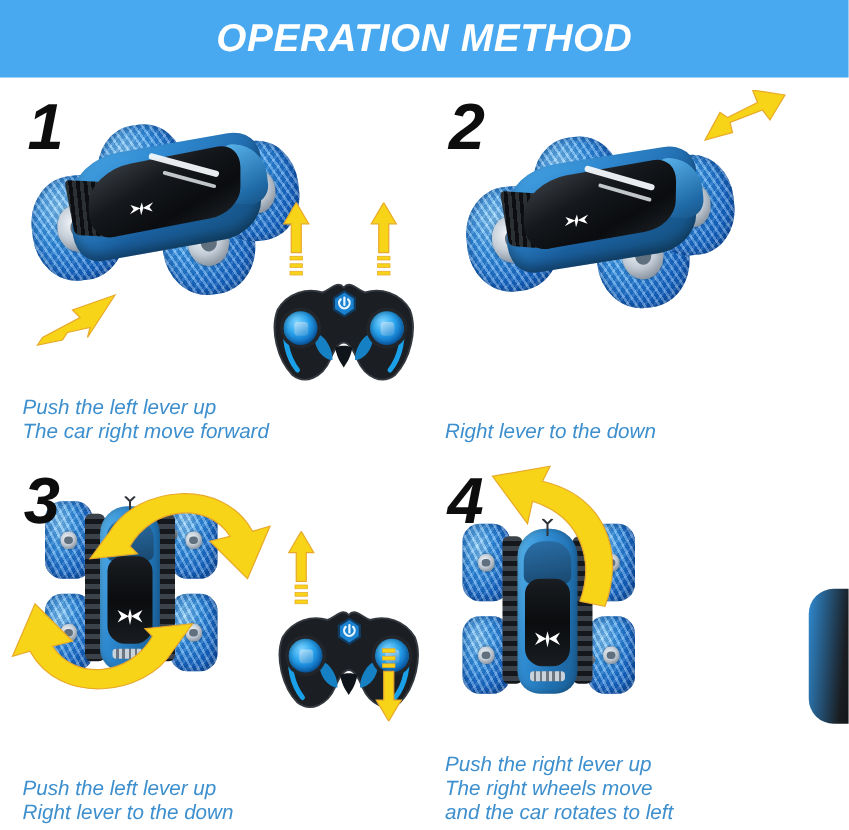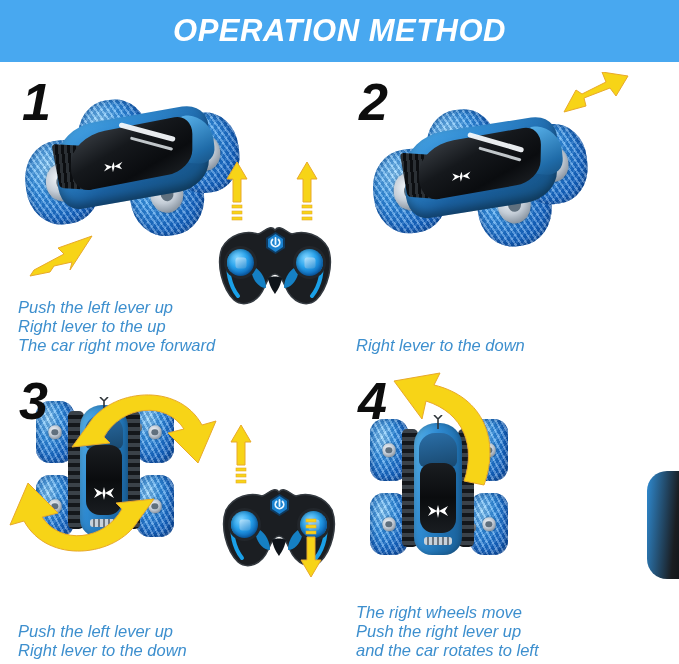--- a/index.html
+++ b/index.html
@@ -385,21 +385,20 @@
     </svg>
     <svg class="arrow arrow-lev-r" viewBox="0 0 22 62">
       <path d="M11 0 L21 17 L15 17 L15 40 L7 40 L7 17 L1 17 Z" fill="#f7d417" stroke="#e8a92a" stroke-width="1"></path>
       <rect x="6" y="43" width="10" height="3" fill="#f7d417" stroke="#e8a92a" stroke-width=".6"></rect>
       <rect x="6" y="49" width="10" height="3" fill="#f7d417" stroke="#e8a92a" stroke-width=".6"></rect>
       <rect x="6" y="55" width="10" height="3" fill="#f7d417" stroke="#e8a92a" stroke-width=".6"></rect>
     </svg>
 
     <div class="caption">
       <div>Push the left lever up</div>
-      <div>Right lever to the up</div>
       <div>The car right move forward</div>
     </div>
   </div>
 
   <div class="panel p2">
     <div class="step-num">2</div>
 
     <div class="car-persp">
       <div class="tire t-rl">
           <span class="hub"></span>
@@ -551,19 +550,19 @@
     </div>
 
     <div class="car-top-partial"></div>
 
     <svg class="arrow arrow-rot-a" viewBox="0 0 122 118">
       <path d="M96 114 C112 70 96 26 46 14 L52 2 L6 10 L34 48 L38 30
                C76 42 88 76 76 110 Z" fill="#f7d417" stroke="#e8a92a" stroke-width="1"></path>
     </svg>
 
     <div class="caption">
+      <div>Push the right lever up</div>
       <div>The right wheels move</div>
-      <div>Push the right lever up</div>
       <div>and the car rotates to left</div>
     </div>
   </div>
 
 </div>
 
 </body></html>

